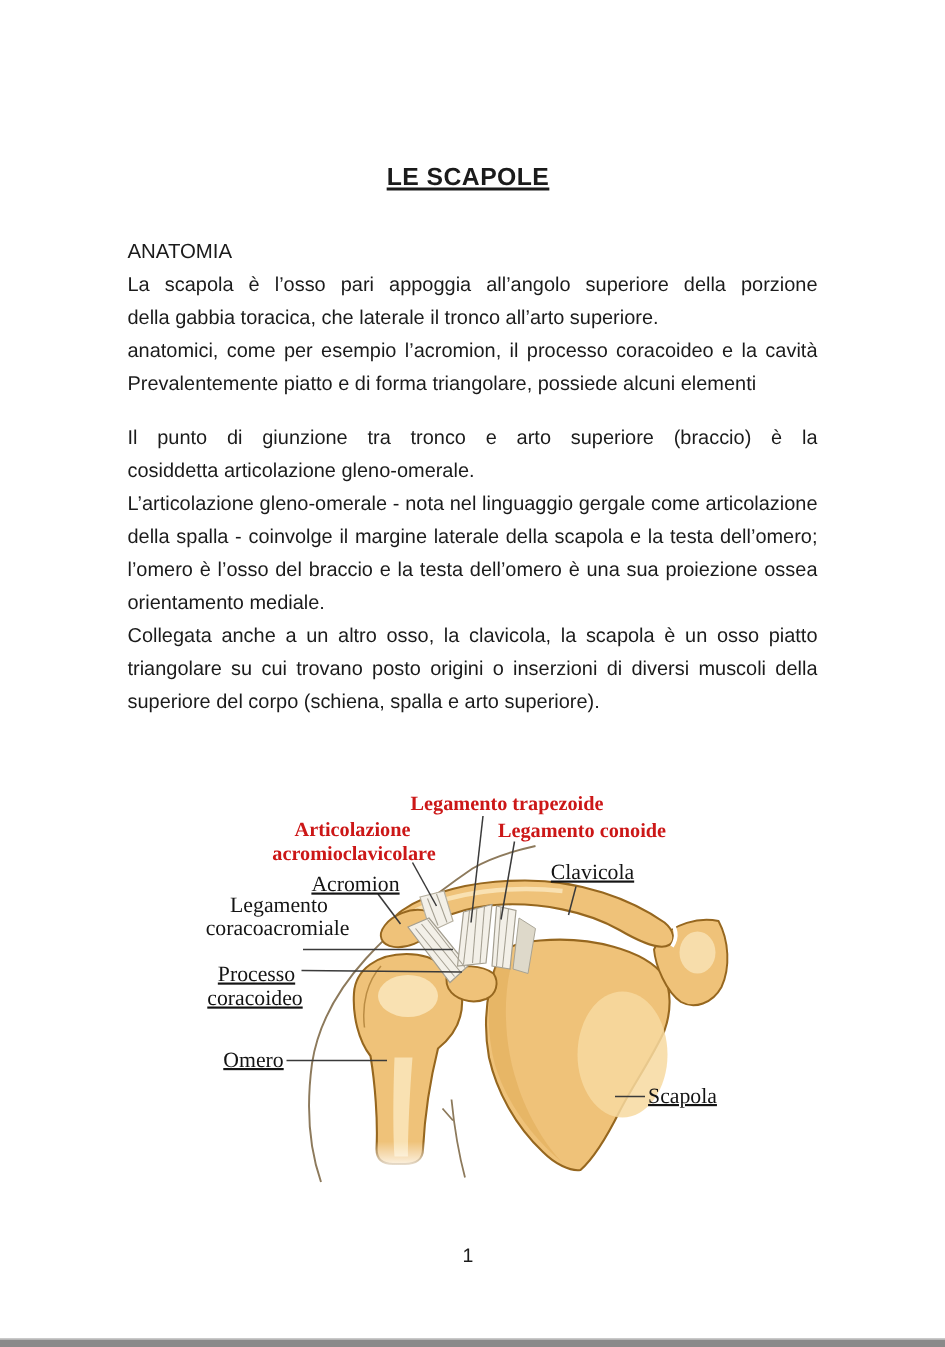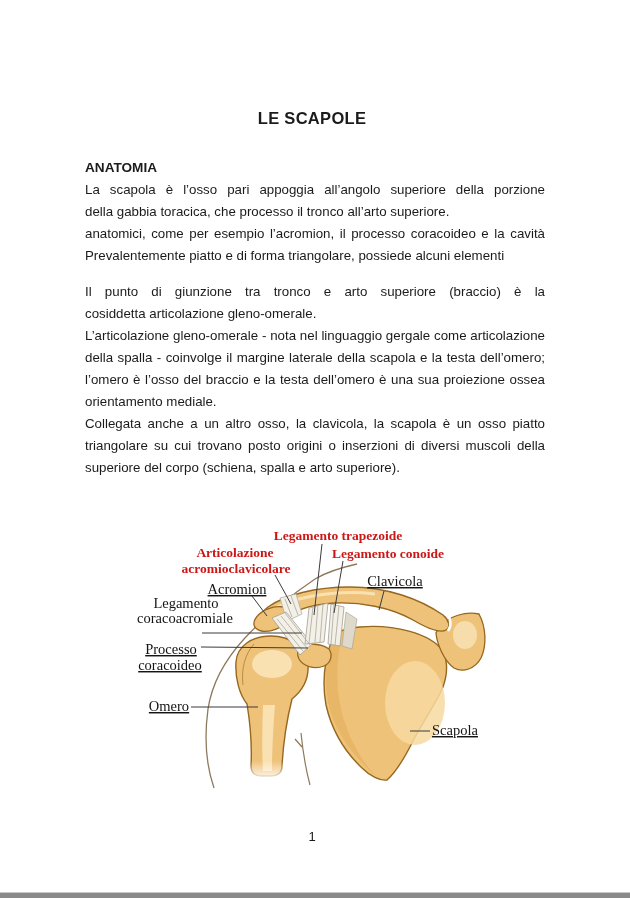--- a/index.html
+++ b/index.html
@@ -4,23 +4,23 @@
 <style>
   html,body{margin:0;padding:0;background:#ffffff;}
   .page{
     position:relative;width:630px;height:898px;background:#ffffff;
     font-family:"Liberation Sans",sans-serif;color:#1b1b1b;overflow:hidden;
   }
   .doc-title{
     position:absolute;top:109px;left:0;width:624px;text-align:center;
     font-size:16.5px;font-weight:bold;letter-spacing:.3px;
   }
-  .doc-title span{text-decoration-thickness:1.5px;text-underline-offset:2px;}
+  .doc-title span{text-decoration:underline;text-decoration-thickness:1.5px;text-underline-offset:2px;}
   .content{position:absolute;left:85px;top:157px;width:460px;font-size:13.3px;line-height:22px;}
-  .heading{font-weight:bold;font-size:13.6px;height:22px;}
+  .heading{font-weight:normal;font-size:13.6px;height:22px;}
   .line{height:22px;overflow:hidden;}
   .fill{text-align:justify;text-align-last:justify;}
   .gap{margin-top:14px;}
   .page-num{position:absolute;top:828px;left:0;width:624px;text-align:center;font-size:13px;line-height:18px;}
   .strip{position:absolute;left:0;bottom:0;width:100%;height:5px;background:#8a8a8a;}
   .strip-soft{position:absolute;left:0;bottom:5px;width:100%;height:1px;background:#c9c9c9;}
   svg.diagram{position:absolute;left:125px;top:515px;}
   .lbl{font-family:"Liberation Serif",serif;font-size:14.5px;fill:#141414;}
   .lblu{text-decoration:underline;}
   .lblr{font-family:"Liberation Serif",serif;font-size:13.5px;font-weight:bold;}
@@ -32,21 +32,21 @@
 
 <div class="page">
 
   <div class="doc-title">
     <span>LE SCAPOLE</span>
   </div>
 
   <div class="content">
     <div class="heading">ANATOMIA</div>
     <div class="line fill">La scapola è l’osso pari appoggia all’angolo superiore della porzione posteriore</div>
-    <div class="line">della gabbia toracica, che processo il tronco all’arto superiore.</div>
+    <div class="line">della gabbia toracica, che laterale il tronco all’arto superiore.</div>
     <div class="line fill">anatomici, come per esempio l’acromion, il processo coracoideo e la cavità</div>
     <div class="line">Prevalentemente piatto e di forma triangolare, possiede alcuni elementi</div>
     <div class="line fill gap">Il punto di giunzione tra tronco e arto superiore (braccio) è la</div>
     <div class="line">cosiddetta articolazione gleno-omerale.</div>
     <div class="line fill">L’articolazione gleno-omerale - nota nel linguaggio gergale come articolazione</div>
     <div class="line fill">della spalla - coinvolge il margine laterale della scapola e la testa dell’omero;</div>
     <div class="line fill">l’omero è l’osso del braccio e la testa dell’omero è una sua proiezione ossea con</div>
     <div class="line">orientamento mediale.</div>
     <div class="line fill">Collegata anche a un altro osso, la clavicola, la scapola è un osso piatto</div>
     <div class="line fill">triangolare su cui trovano posto origini o inserzioni di diversi muscoli della parte</div>

